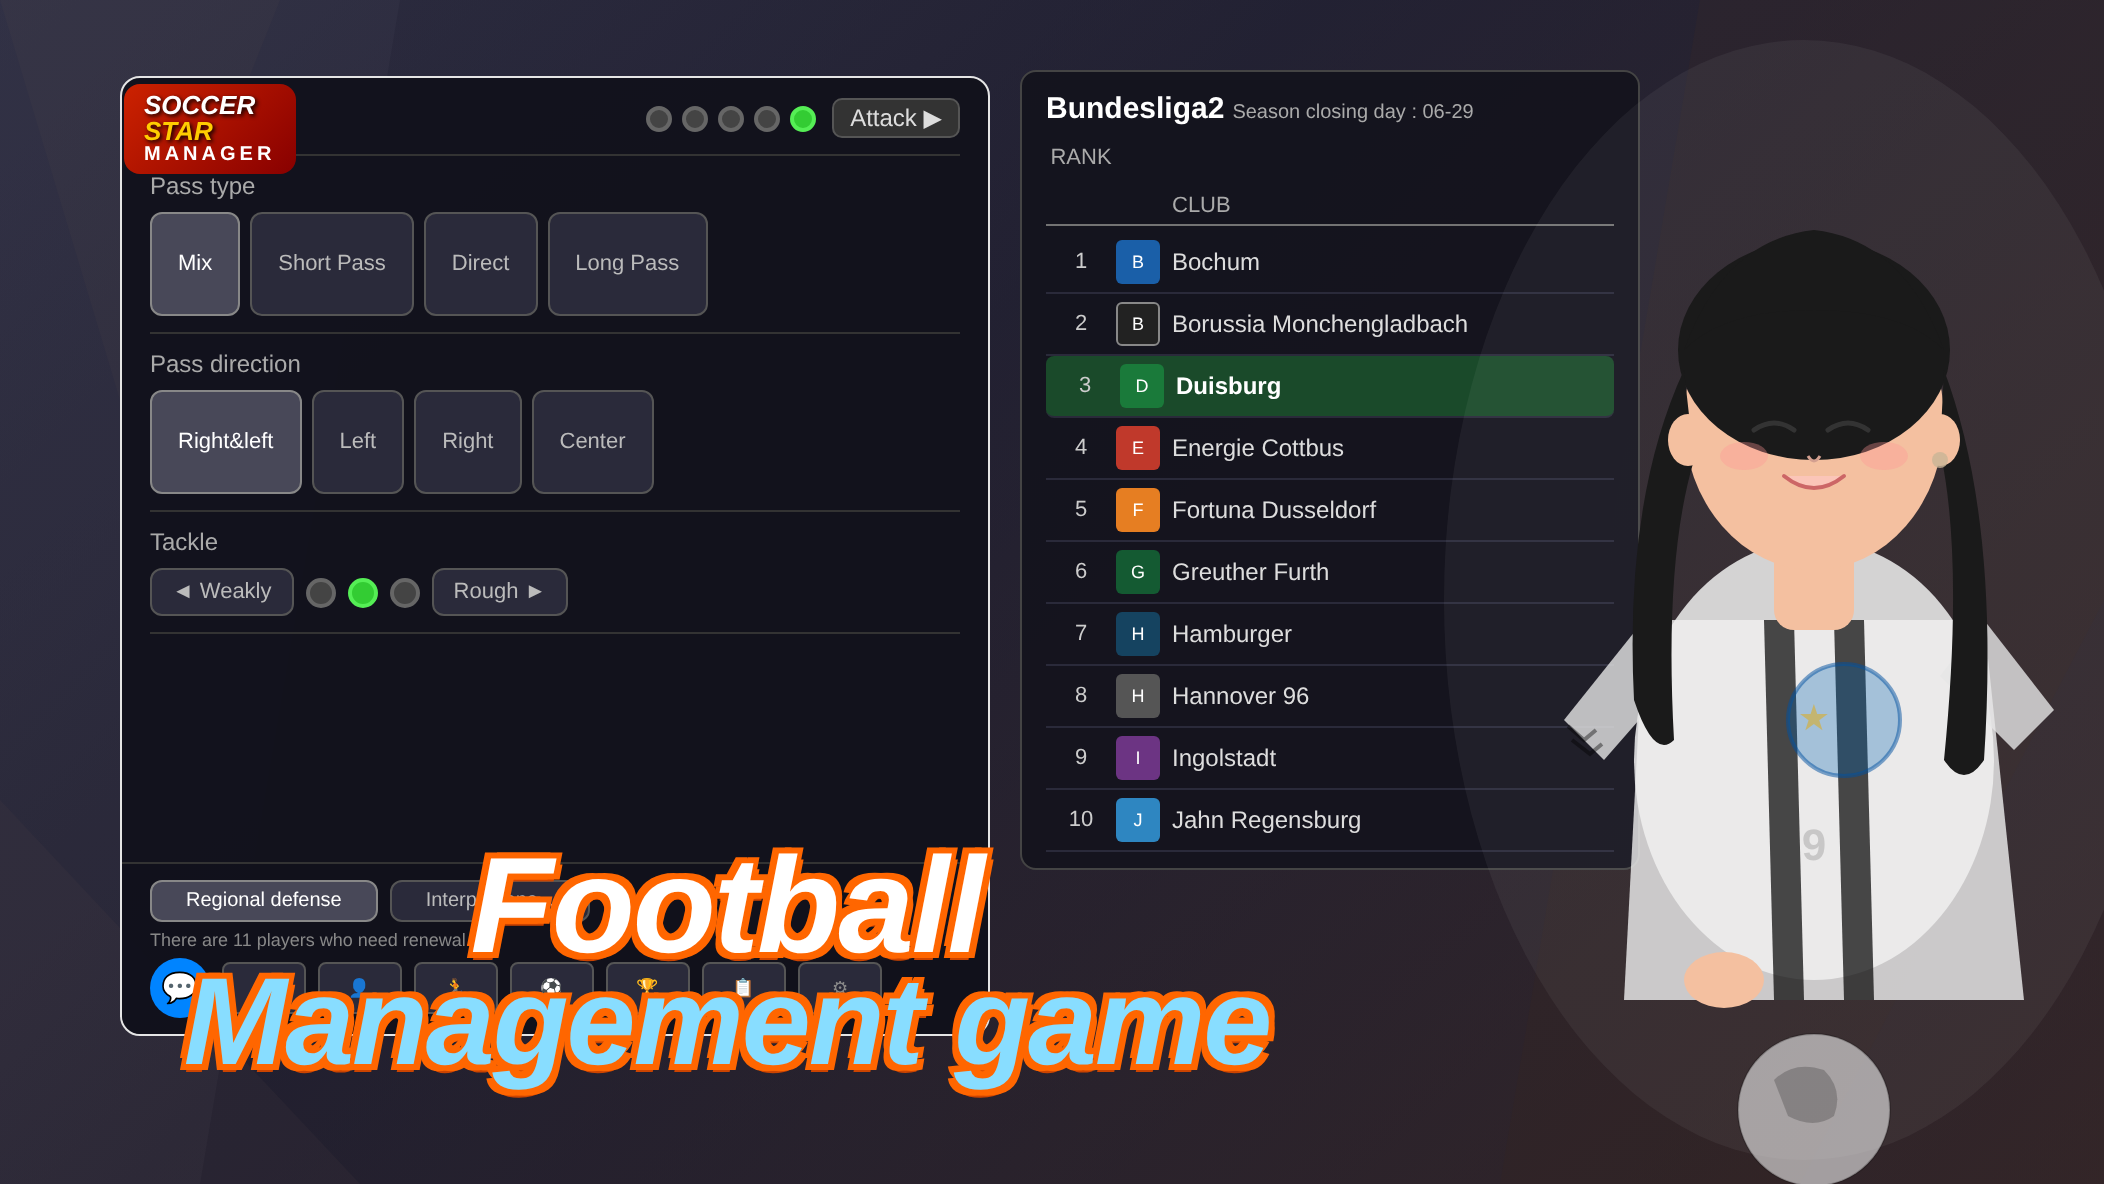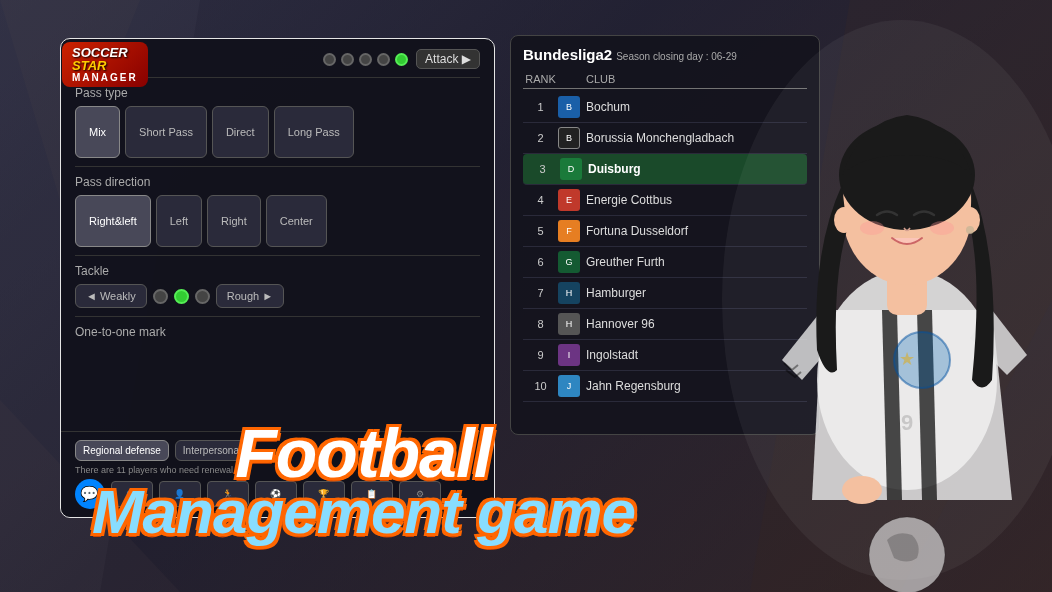--- a/index.html
+++ b/index.html
@@ -48,21 +48,21 @@
     .table-header {
       display: flex;
       color: #aaa;
       font-size: 11px;
       padding: 3px 0;
       border-bottom: 1px solid #737373;
       margin-bottom: 3px;
     }
 
     .col-rank { width: 35px; text-align: center; }
-    .col-club { flex: 1; }
+    .col-club { flex: 1; margin-top: 24px; }
 
     .table-row {
       display: flex;
       align-items: center;
       padding: 4px 0;
       border-bottom: 1px solid #2a2a3a;
       font-size: 12px;
     }
 
     .table-row.highlighted {
@@ -273,21 +273,21 @@
       display: flex;
       gap: 6px;
       margin-bottom: 4px;
     }
 
     .tbtab {
       background: #2a2a3a;
       color: #bbb;
       border: 1px solid #555;
       border-radius: 6px;
-      padding: 4px 7px;
+      padding: 4px 17px;
       font-size: 10px;
       cursor: pointer;
     }
     .tbtab.sel { background: #484858; color: #fff; border-color: #888; }
 
     .renewal-text {
       color: #888;
       font-size: 9px;
       margin-bottom: 4px;
     }
@@ -420,23 +420,20 @@
       <div class="ts-circle"></div>
       <button class="ts-btn-r">
         <span>Rough</span>
         <span>►</span>
       </button>
     </div>
   </div>
 
   <hr class="divider-line">
 
-  <div class="tsection">
-    <div class="tsection-title">One-to-one mark</div>
-  </div>
 
   <div style="position:absolute;bottom:0;left:0;right:0;background:rgba(18,18,28,0.97);border-top:1px solid #333;border-radius:0 0 10px 10px;padding:8px 14px;">
     <div class="tbtabs">
       <button class="tbtab sel">Regional defense</button>
       <button class="tbtab">Interpersona...</button>
     </div>
     <div class="renewal-text">There are 11 players who need renewal.</div>
     <div class="bottom-icon-row">
       <div class="bi-circle">💬</div>
       <div class="bi-sq">👥</div>

